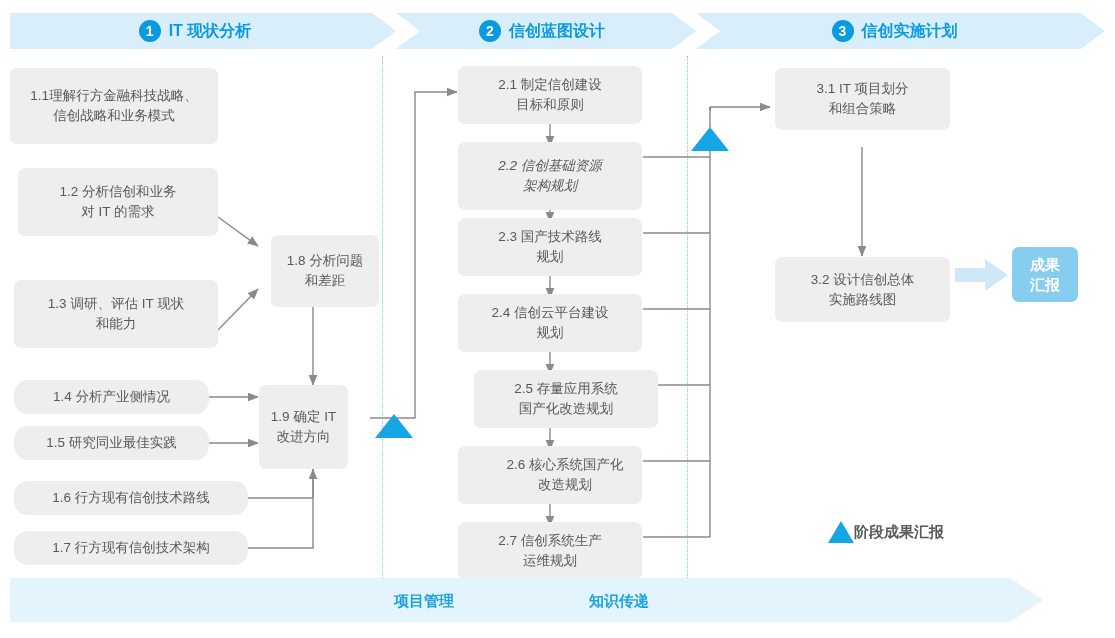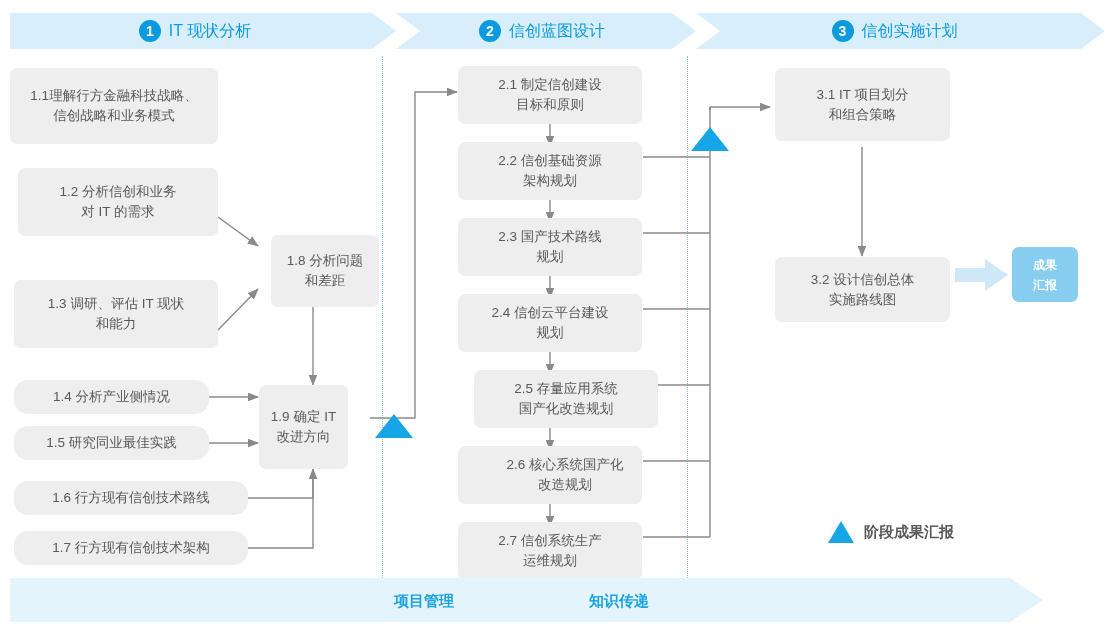--- a/index.html
+++ b/index.html
@@ -37,21 +37,21 @@
   .band-2 .band-inner{transform:translateX(-4px);}
   .band-3 .band-inner{transform:translateX(-6px);}
   .stage-num{
     width:22px;height:22px;border-radius:50%;
     background:#0a9ae0;color:#fff;
     font-size:14px;font-weight:bold;
     display:flex;align-items:center;justify-content:center;
     line-height:1;
   }
   .stage-title{
-    color:#0a9ae0;font-size:16px;font-weight:normal;white-space:nowrap;
+    color:#0a9ae0;font-size:16px;font-weight:bold;white-space:nowrap;
   }
   
   .divider{
     position:absolute;width:0;top:56px;height:524px;
     border-left:1px dotted #7ec8e8;
   }
   
   .box{
     position:absolute;
     background:#eeeeee;
@@ -68,39 +68,39 @@
     white-space:pre-line;
   }
   .box.pill{border-radius:14px;}
   
   .result-box{
     position:absolute;
     background:#86cdf0;
     border-radius:7px;
     color:#ffffff;
     font-weight:bold;
-    font-size:12px;
+    font-size:15px;
     line-height:20px;
     display:flex;align-items:center;justify-content:center;
     text-align:center;white-space:pre-line;
   }
   
   .bottom-band{
     position:absolute;left:10px;top:578px;width:1033px;height:44px;
     background:#e4f4fc;
     clip-path:polygon(0 0, 1000px 0, 1033px 22px, 1000px 44px, 0 44px);
   }
   .bottom-label{
     position:absolute;top:592px;
     color:#1aa3e0;font-weight:bold;font-size:15px;white-space:nowrap;
   }
   
   .legend{
     position:absolute;left:828px;top:521px;
-    display:flex;align-items:center;gap:10px;
+    display:flex;align-items:center;gap:0;
   }
   .legend-tri{
     width:0;height:0;
     border-left:13px solid transparent;
     border-right:13px solid transparent;
     border-bottom:22px solid #16a5e5;
   }
   .legend-text{color:#58595b;font-size:15px;font-weight:bold;white-space:nowrap;}
   
   #wires{position:absolute;left:0;top:0;width:1115px;height:638px;pointer-events:none;}
@@ -205,34 +205,34 @@
   <div class="box pill" style="left:14px;top:426px;width:195px;height:34px;">1.5 研究同业最佳实践</div>
   <div class="box pill" style="left:14px;top:481px;width:234px;height:34px;">1.6 行方现有信创技术路线</div>
   <div class="box pill" style="left:14px;top:531px;width:234px;height:34px;">1.7 行方现有信创技术架构</div>
   <div class="box" style="left:259px;top:235px;width:108px;height:72px;margin-left:12px;">1.8 分析问题
 和差距</div>
   <div class="box" style="left:259px;top:385px;width:89px;height:84px;">1.9 确定 IT
 改进方向</div>
 
   <div class="box" style="left:458px;top:66px;width:184px;height:58px;text-align:center;">2.1 制定信创建设
 目标和原则</div>
-  <div class="box" style="left:458px;top:142px;width:184px;height:58px;">2.2 信创基础资源
+  <div class="box" style="left:458px;top:142px;width:184px;height:68px;font-style:italic;">2.2 信创基础资源
 架构规划</div>
   <div class="box" style="left:458px;top:218px;width:184px;height:58px;">2.3 国产技术路线
 规划</div>
   <div class="box" style="left:458px;top:294px;width:184px;height:58px;">2.4 信创云平台建设
 规划</div>
   <div class="box" style="left:458px;top:370px;width:184px;height:58px;margin-left:16px;">2.5 存量应用系统
 国产化改造规划</div>
   <div class="box" style="left:458px;top:446px;width:184px;height:58px;padding-left:36px;">2.6 核心系统国产化
 改造规划</div>
   <div class="box" style="left:458px;top:522px;width:184px;height:58px;">2.7 信创系统生产
 运维规划</div>
 
-  <div class="box" style="left:775px;top:68px;width:175px;height:73px;border-radius:7px;">3.1 IT 项目划分
+  <div class="box" style="left:775px;top:68px;width:175px;height:62px;border-radius:7px;">3.1 IT 项目划分
 和组合策略</div>
   <div class="box" style="left:775px;top:257px;width:175px;height:65px;">3.2 设计信创总体
 实施路线图</div>
   <div class="result-box" style="left:1012px;top:247px;width:66px;height:55px;">成果
 汇报</div>
 
   <div class="legend">
     <div class="legend-tri"></div>
     <div class="legend-text">阶段成果汇报</div>
   </div>

